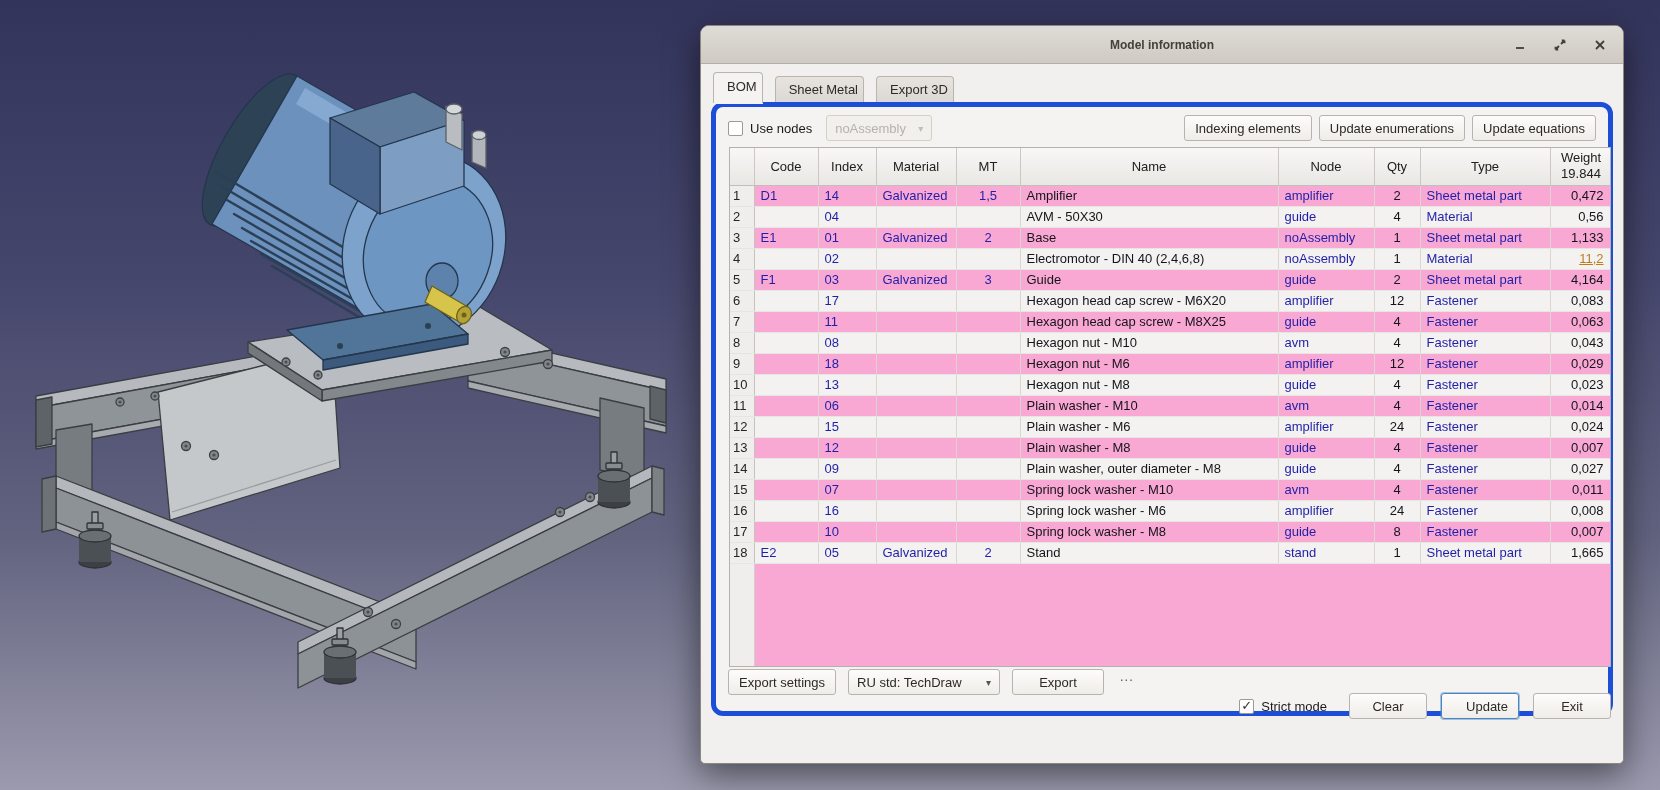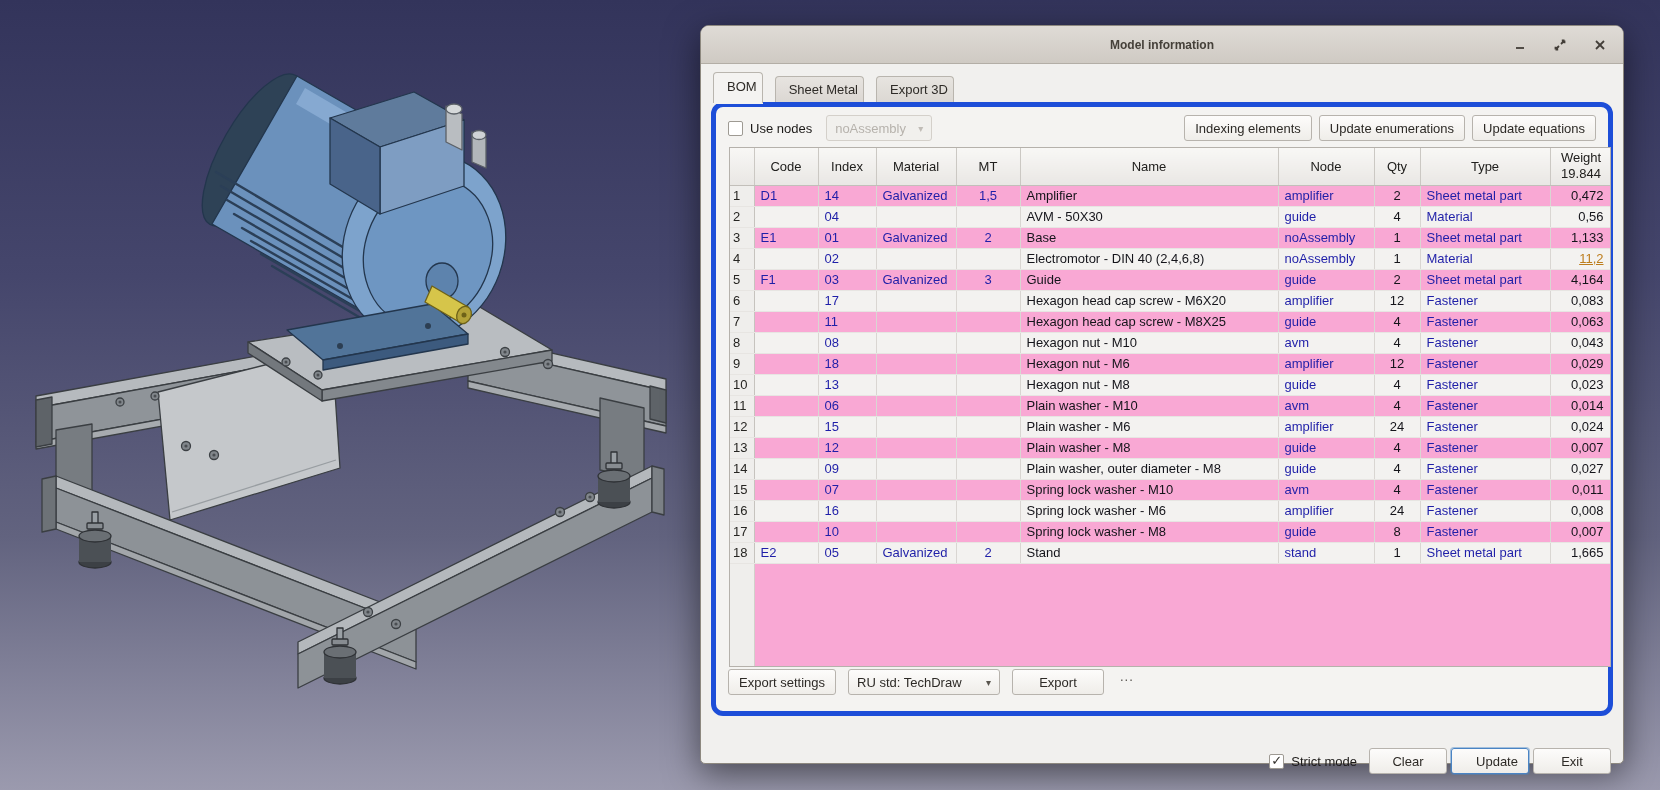--- a/index.html
+++ b/index.html
@@ -95,22 +95,22 @@
   .c-center{text-align:center;}
   .c-right{text-align:right;padding-right:8px;}
 
   .export-row{position:absolute;left:12px;top:562px;height:28px;display:flex;align-items:flex-start;gap:12px;}
   .std-combo{width:152px;}
   .btn-export{width:92px;}
   .more{font-size:13px;color:#55524d;margin-left:4px;letter-spacing:1px;}
 
   
   .footer{
-    position:absolute;left:0;right:12px;top:721px;height:28px;
-    display:flex;align-items:center;justify-content:flex-end;gap:4px;
+    position:absolute;left:0;right:12px;top:666px;height:28px;
+    display:flex;align-items:center;justify-content:flex-end;gap:14px;
   }
   .footer .cb-wrap{margin-right:8px;}
   .footer button{min-width:78px;}
   .btn-update{border:1px solid #4a84c4;box-shadow:0 0 0 1px rgba(74,132,196,.45);padding-left:24px;}
 </style>
 </head>
 <body>
 
 <div class="scene">
   <svg width="700" height="790" viewBox="0 0 700 790">

